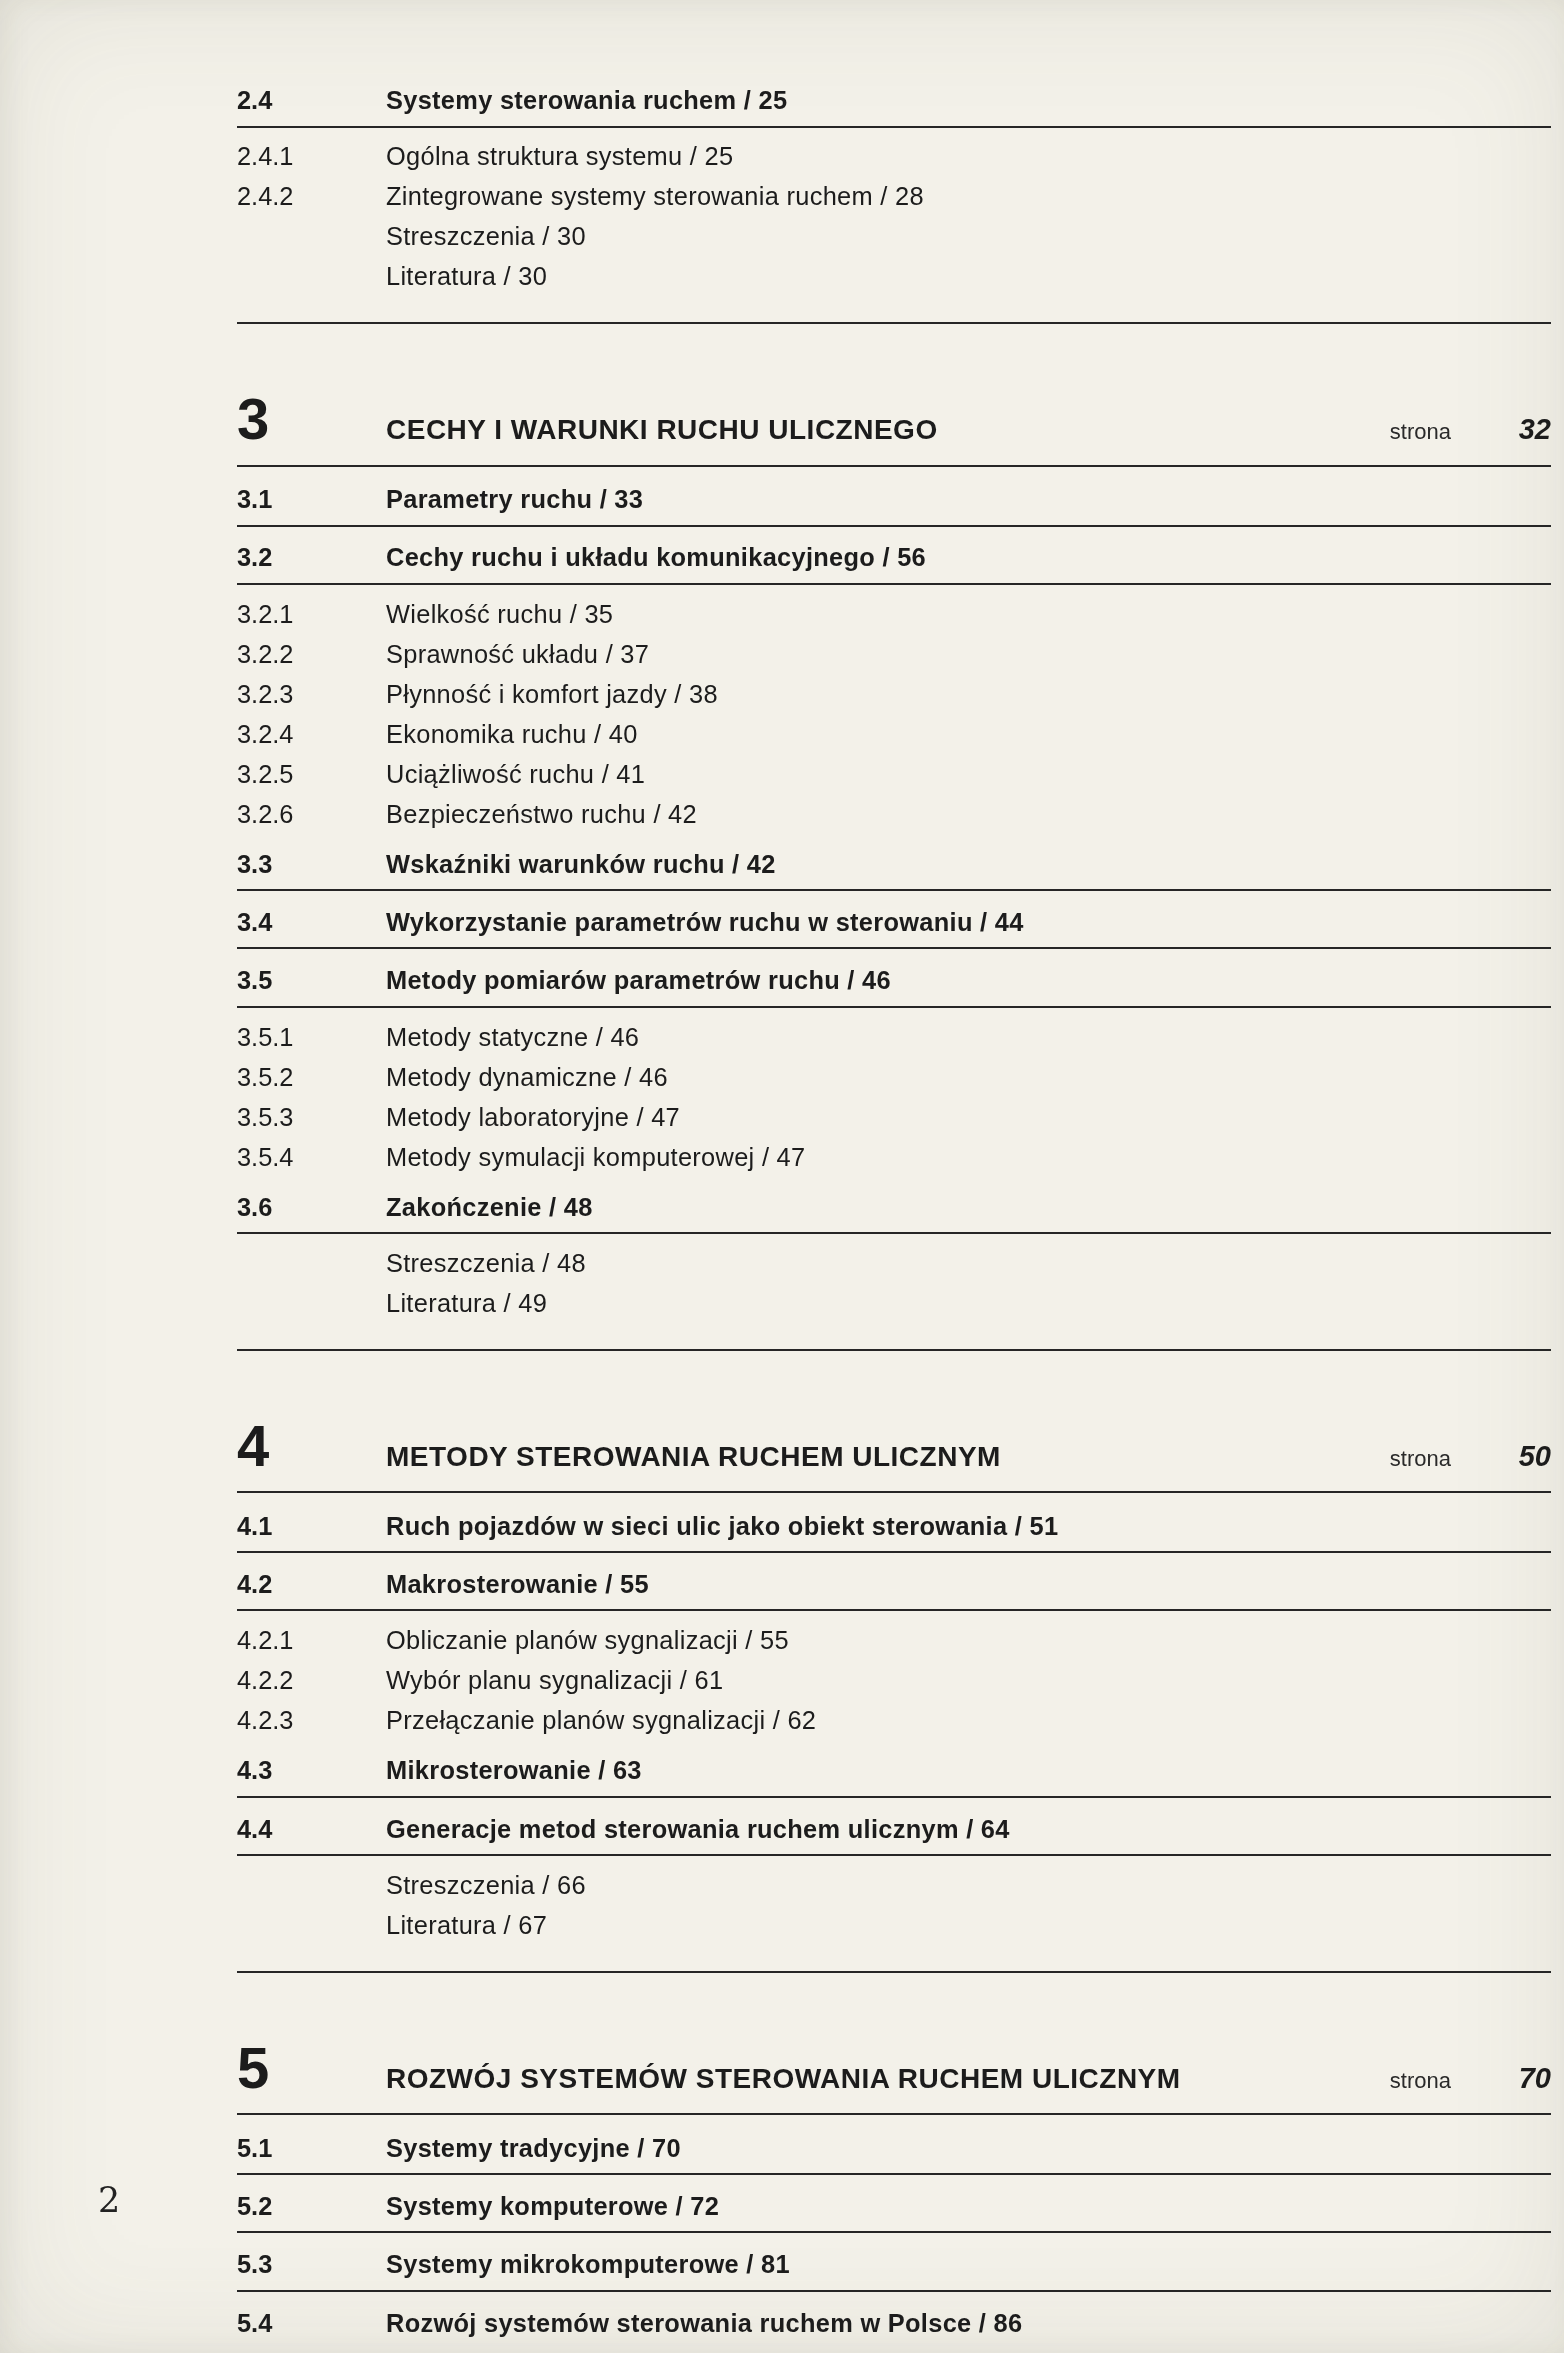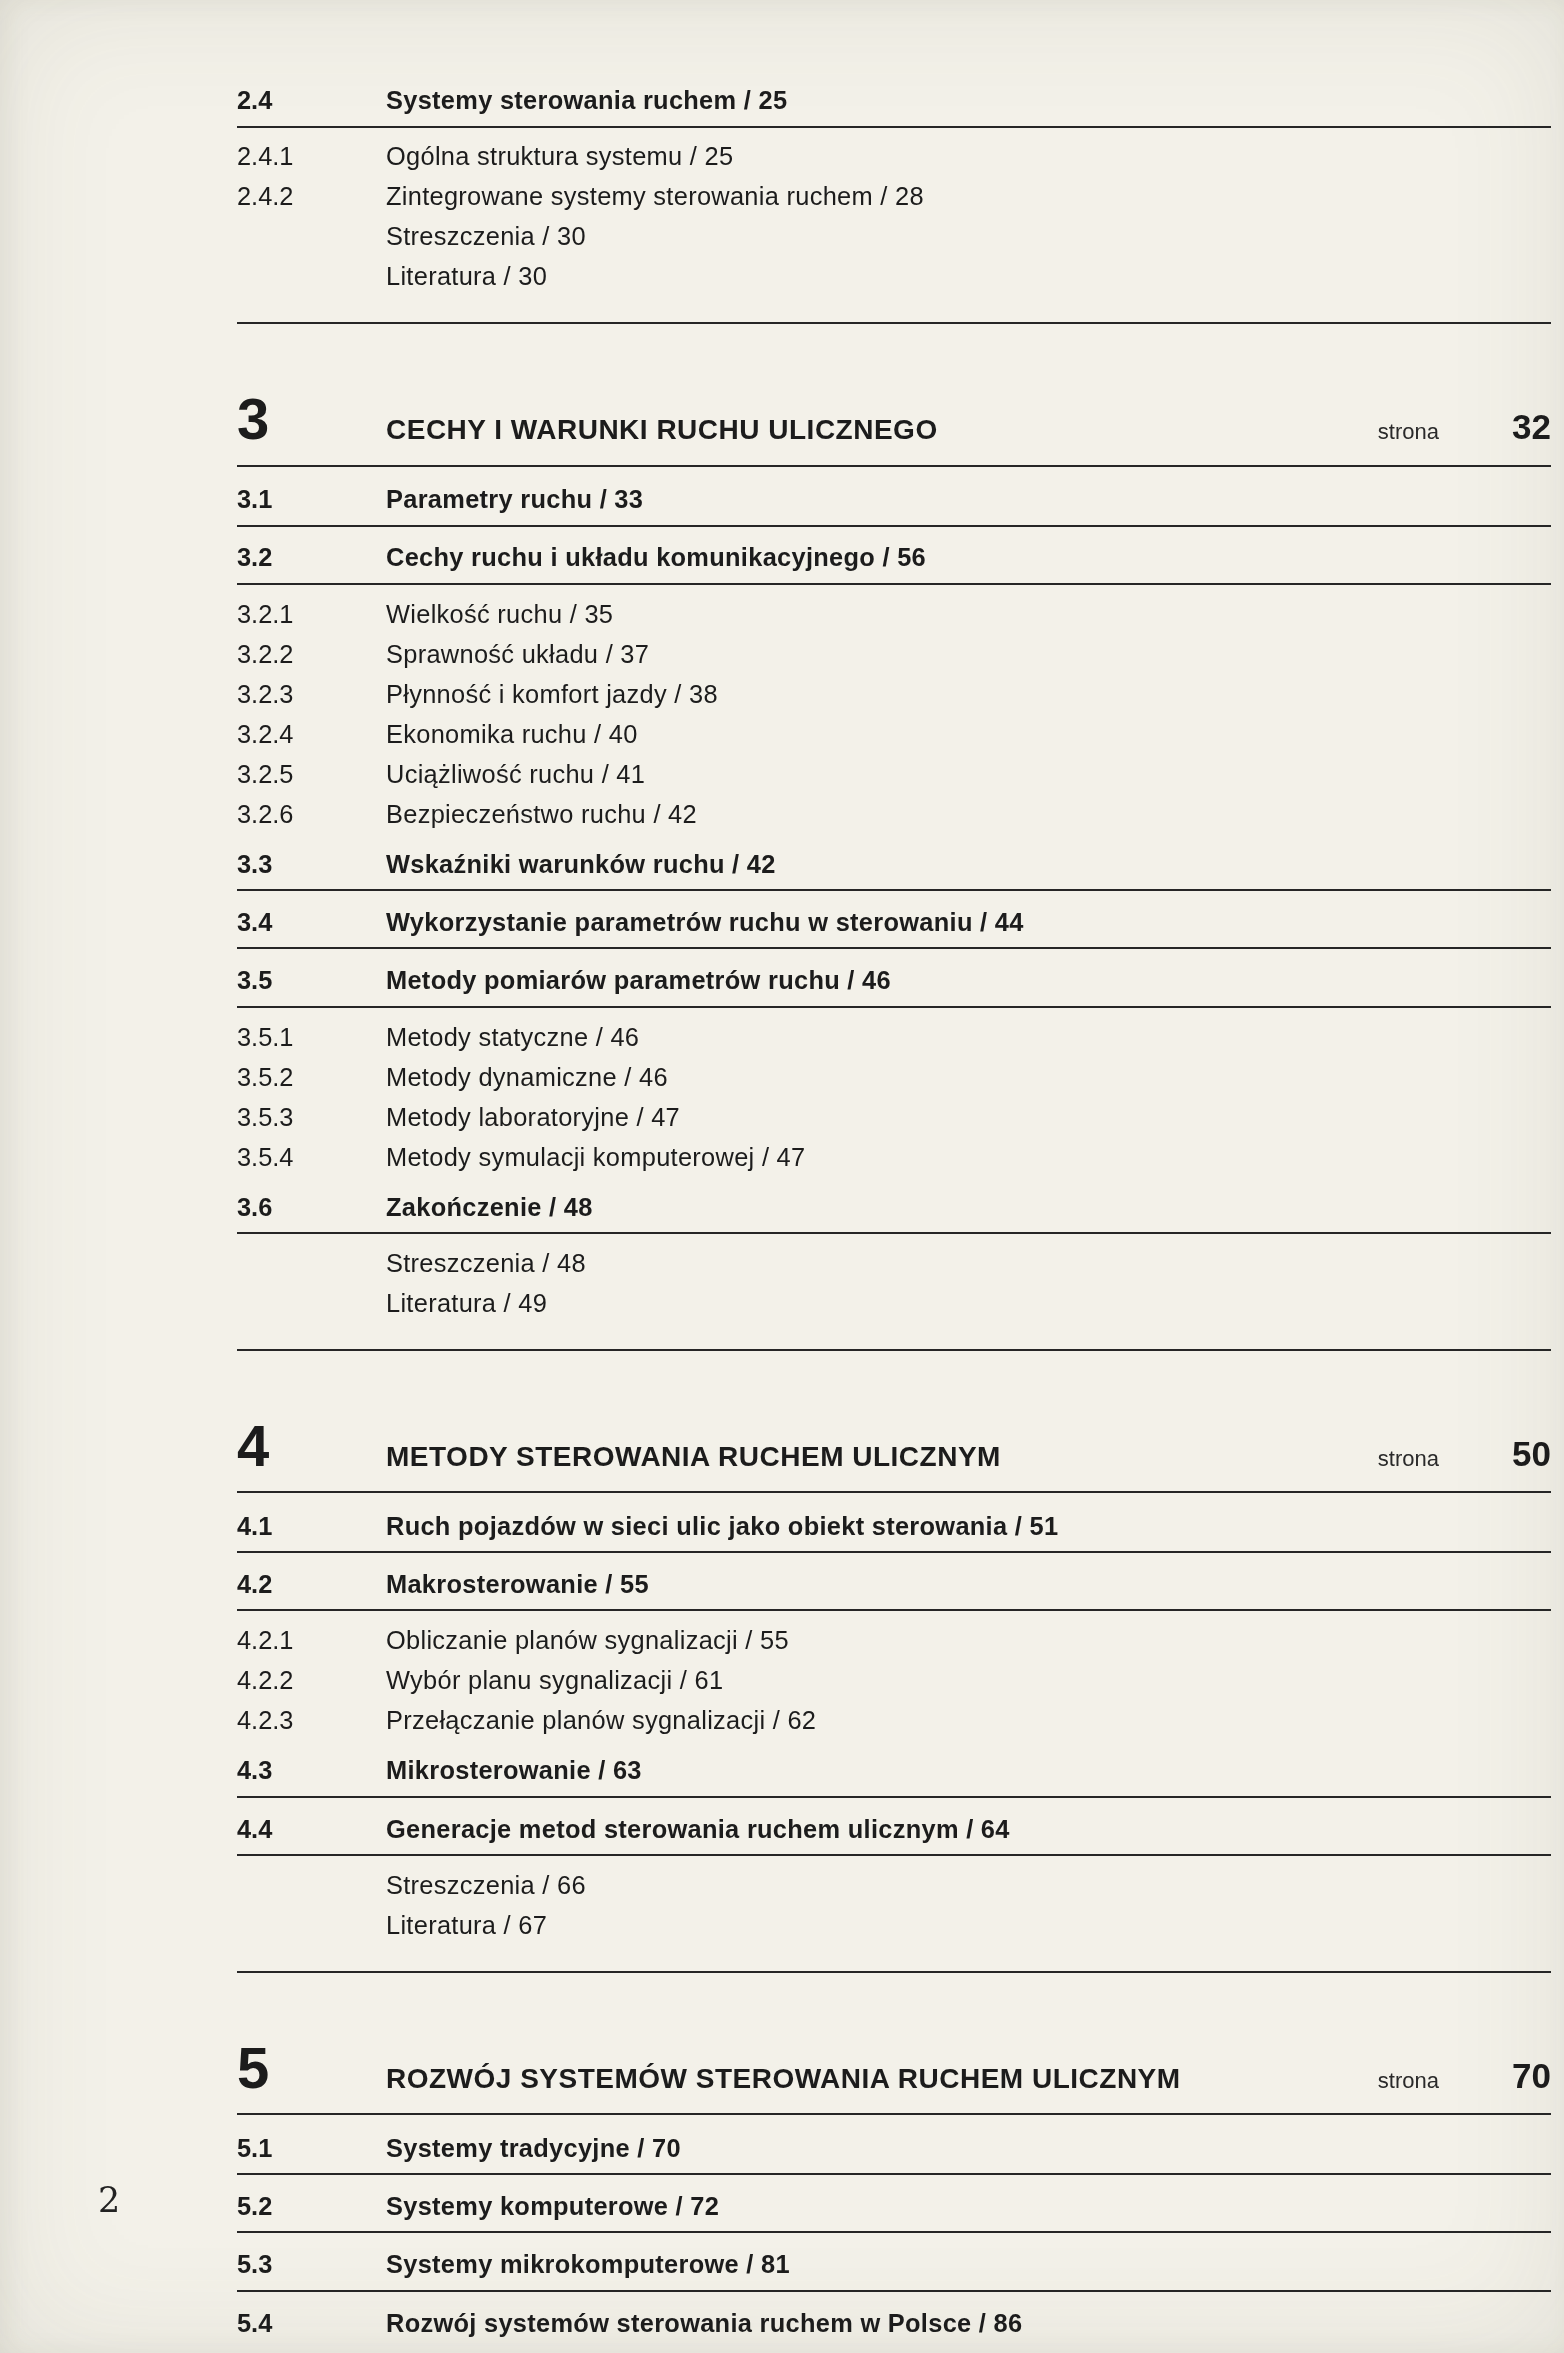--- a/index.html
+++ b/index.html
@@ -46,27 +46,28 @@
     flex: 1 1 auto;
     font-size: 28px;
     font-weight: bold;
     letter-spacing: 0.5px;
   }
   .ch-strona {
     flex: 0 0 auto;
     font-size: 22px;
     font-weight: normal;
     color: #2a2a2a;
-    margin-right: 42px;
+    margin-right: 30px;
   }
   .ch-page {
     flex: 0 0 70px;
-    font-size: 35px;
+    font-size: 29px;
     font-weight: bold;
     text-align: right;
+    font-style: italic;
   }
   
   .toc-row {
     display: flex;
     align-items: baseline;
     font-size: 25.4px;
     line-height: 40px;
   }
   .toc-row.bold {
     font-weight: bold;

